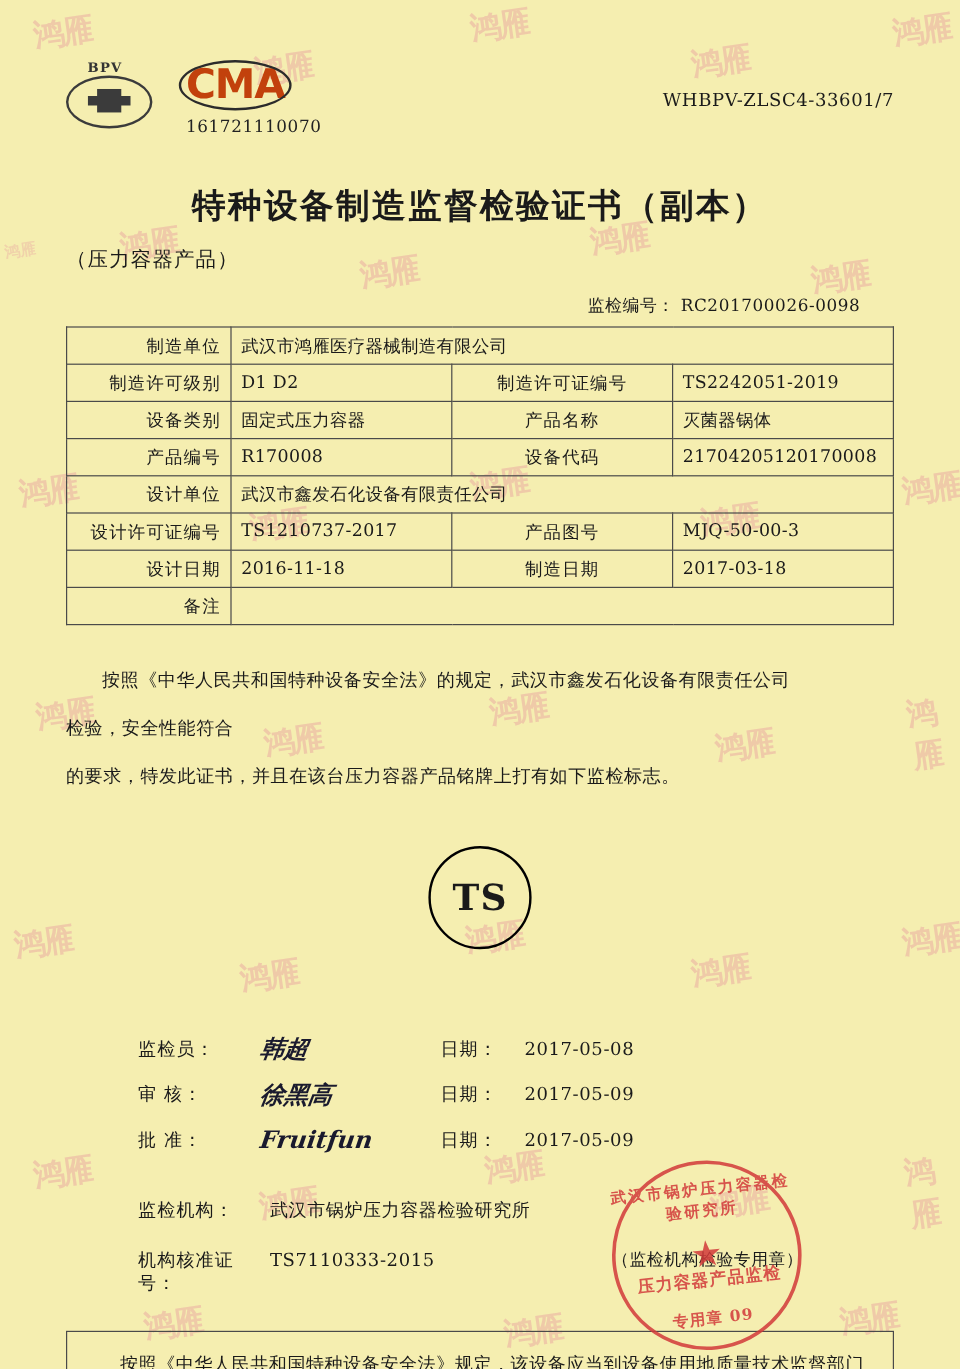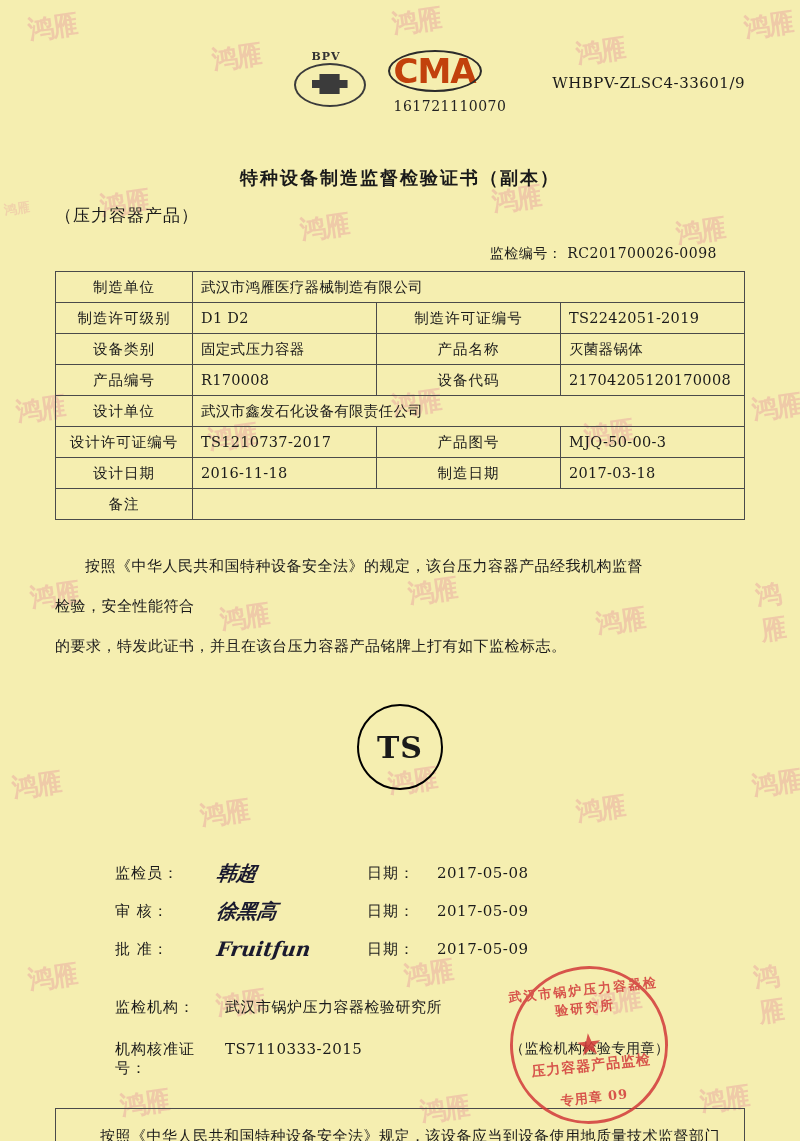--- a/index.html
+++ b/index.html
@@ -45,21 +45,20 @@
 
   
   .header {
     position: relative;
     height: 92px;
   }
   .logo-row {
     display: flex;
     align-items: flex-start;
     gap: 22px;
-    justify-content: center;
   }
   .bpv-logo {
     position: relative;
     width: 78px;
     height: 58px;
   }
   .bpv-logo .bpv-text {
     position: absolute;
     top: 0;
     left: 18px;
@@ -119,24 +118,24 @@
     position: absolute;
     right: 0;
     top: 24px;
     font-size: 15px;
     letter-spacing: 0.5px;
   }
 
   
   .title-main {
     text-align: center;
-    font-size: 18px;
+    font-size: 28px;
     font-weight: bold;
     letter-spacing: 2px;
-    margin-top: 24px;
+    margin-top: 11px;
   }
   .title-sub {
     text-align: left;
     font-size: 17px;
     margin-top: 14px;
     letter-spacing: 1px;
   }
   .insp-no {
     margin-top: 18px;
     text-align: right;
@@ -153,21 +152,21 @@
     table-layout: fixed;
   }
   table.info td {
     border: 1px solid #4a4a4a;
     height: 30px;
     font-size: 14.5px;
     padding: 0 8px;
     vertical-align: middle;
   }
   td.lbl {
-    text-align: center;
+    text-align: right;
     letter-spacing: 1px;
     width: 120px;
     margin-top: 36px;
   }
   td.val {
     text-align: left;
     padding-left: 12px;
     letter-spacing: 0.3px;
   }
   td.lbl2 { text-align: center; letter-spacing: 1px; width: 130px; }
@@ -377,21 +376,21 @@
         <div class="inner"></div>
       </div>
       <div class="cma-block">
         <div class="cma-logo">
           <span>CMA</span>
           <span class="oval"></span>
         </div>
         <div class="cma-number">161721110070</div>
       </div>
     </div>
-    <div class="cert-code">WHBPV-ZLSC4-33601/9</div>
+    <div class="cert-code">WHBPV-ZLSC4-33601/7</div>
   </div>
 
   <div class="title-main">特种设备制造监督检验证书（副本）</div>
   <div class="title-sub">（压力容器产品）</div>
   <div class="insp-no">
     <span>监检编号：</span>
     <span>RC201700026-0098</span>
   </div>
 
   <table class="info">
@@ -435,21 +434,21 @@
       <td class="val">2017-03-18</td>
     </tr>
     <tr>
       <td class="lbl">备注</td>
       <td class="val" colspan="3"></td>
     </tr>
   </tbody>
     </table>
 
   <div class="statement">
-    <span class="indent">按照《中华人民共和国特种设备安全法》的规定，该台压力容器产品经我机构监督</span>
+    <span class="indent">按照《中华人民共和国特种设备安全法》的规定，武汉市鑫发石化设备有限责任公司</span>
     <div class="stmt-line2">
       <span>检验，安全性能符合</span>
     </div>
     <span>的要求，特发此证书，并且在该台压力容器产品铭牌上打有如下监检标志。</span>
   </div>
 
   <div class="ts-wrap">
     <div class="ts-stamp">TS</div>
   </div>
 

